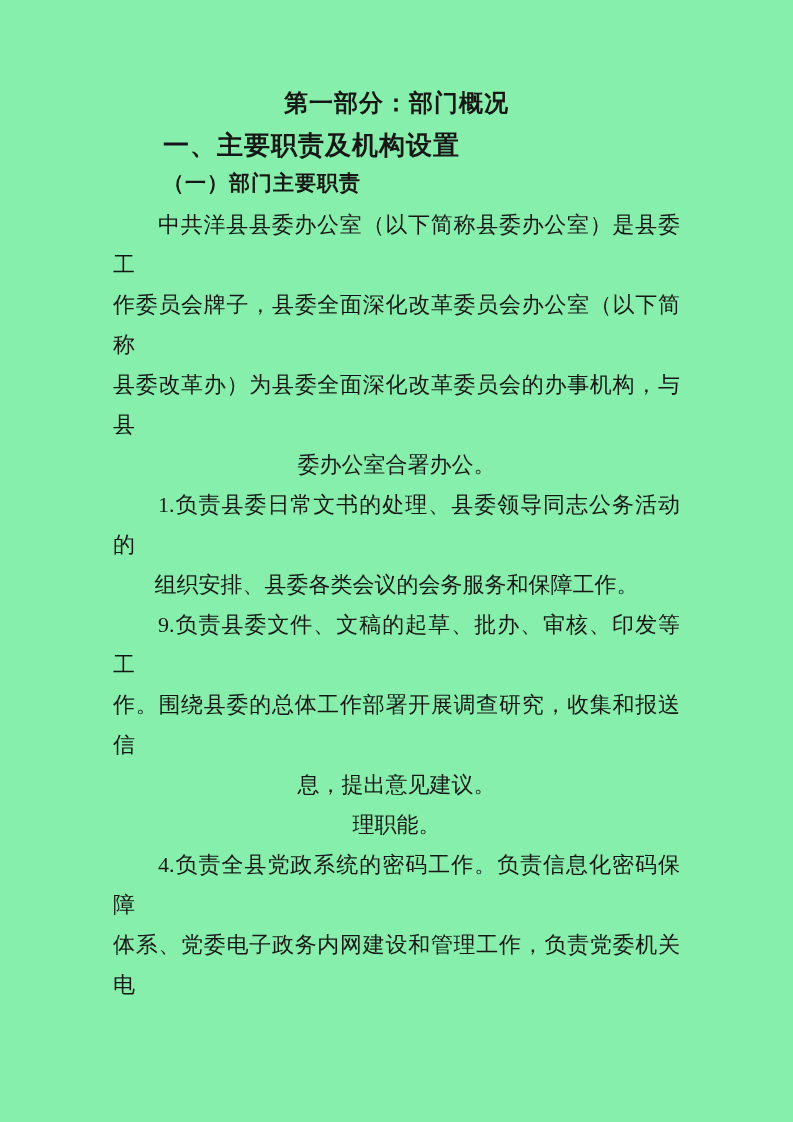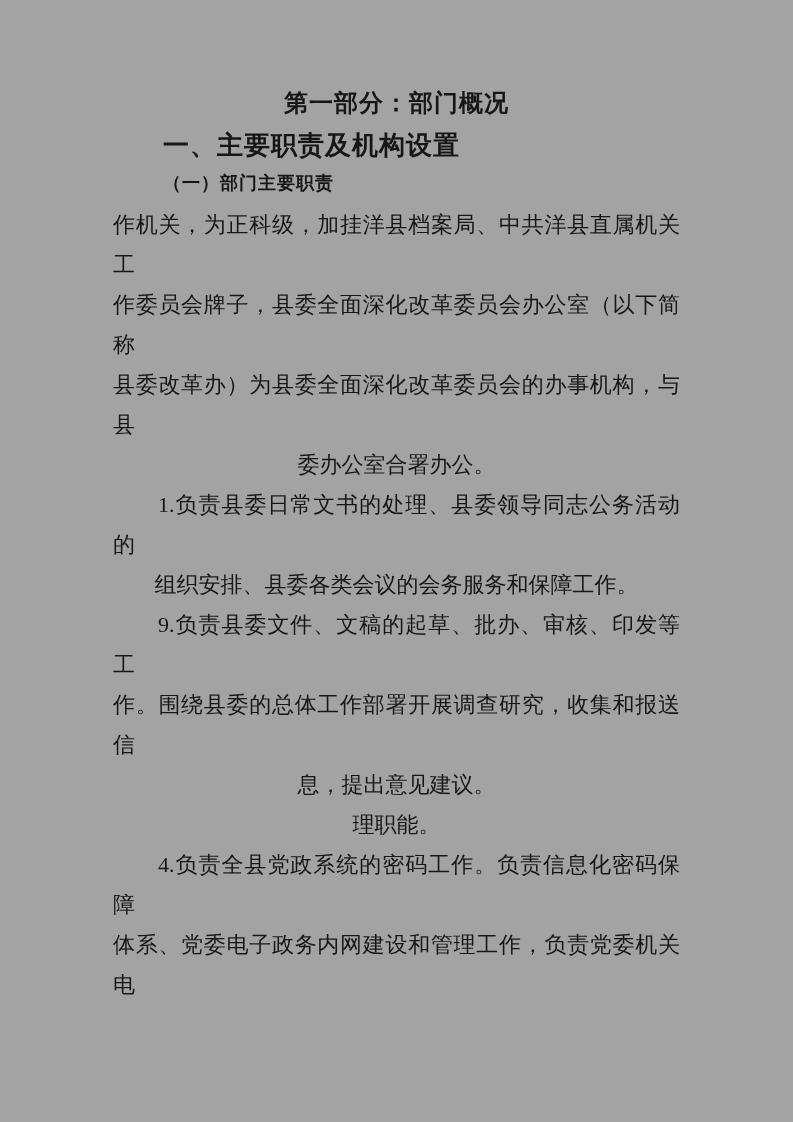--- a/index.html
+++ b/index.html
@@ -8,21 +8,21 @@
     width: 793px;
     height: 1122px;
     font-family: "Liberation Serif", "DejaVu Serif", serif;
     color: #161616;
     overflow: hidden;
   }
   .page {
     position: relative;
     width: 793px;
     height: 1122px;
-    background: #a3a3a3;
+    background: #86efac;
   }
   .content {
     position: absolute;
     left: 113px;
     top: 0;
     width: 567px;
   }
   .doc-title {
     margin-top: 88px;
     font-family: "Liberation Sans", "DejaVu Sans", sans-serif;
@@ -37,21 +37,21 @@
     font-family: "Liberation Sans", "DejaVu Sans", sans-serif;
     font-size: 26px;
     line-height: 30px;
     font-weight: 700;
     padding-left: 50px;
     letter-spacing: 1px;
   }
   .h2 {
     margin-top: 8px;
     font-family: "Liberation Sans", "DejaVu Sans", sans-serif;
-    font-size: 18px;
+    font-size: 21px;
     line-height: 30px;
     font-weight: 700;
     padding-left: 50px;
     letter-spacing: 1px;
   }
   .body-text {
     margin-top: 7px;
   }
   .line {
     font-size: 22px;
@@ -72,21 +72,21 @@
 </style>
 </head>
 <body>
 
 <div class="page">
   <div class="content">
     <div class="doc-title">第一部分：部门概况</div>
     <div class="h1">一、主要职责及机构设置</div>
     <div class="h2">（一）部门主要职责</div>
     <div class="body-text">
-        <div class="line fill">作机关，为正科级，加挂洋县档案局、中共洋县直属机关工</div>
+        <div class="line first fill">中共洋县县委办公室（以下简称县委办公室）是县委工</div>
         <div class="line fill">作委员会牌子，县委全面深化改革委员会办公室（以下简称</div>
         <div class="line fill">县委改革办）为县委全面深化改革委员会的办事机构，与县</div>
         <div class="line">委办公室合署办公。</div>
         <div class="line first fill">1.负责县委日常文书的处理、县委领导同志公务活动的</div>
         <div class="line">组织安排、县委各类会议的会务服务和保障工作。</div>
         <div class="line first fill">9.负责县委文件、文稿的起草、批办、审核、印发等工</div>
         <div class="line fill">作。围绕县委的总体工作部署开展调查研究，收集和报送信</div>
         <div class="line">息，提出意见建议。</div>
         <div class="line">理职能。</div>
         <div class="line first fill">4.负责全县党政系统的密码工作。负责信息化密码保障</div>

